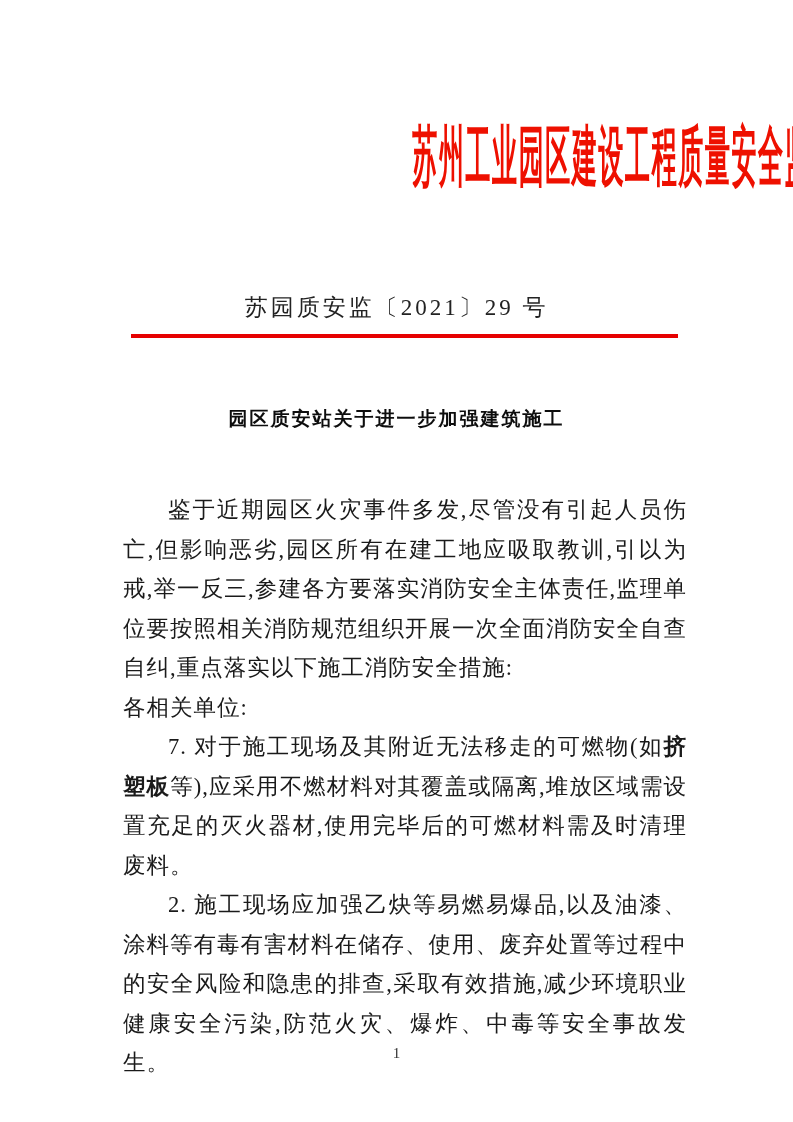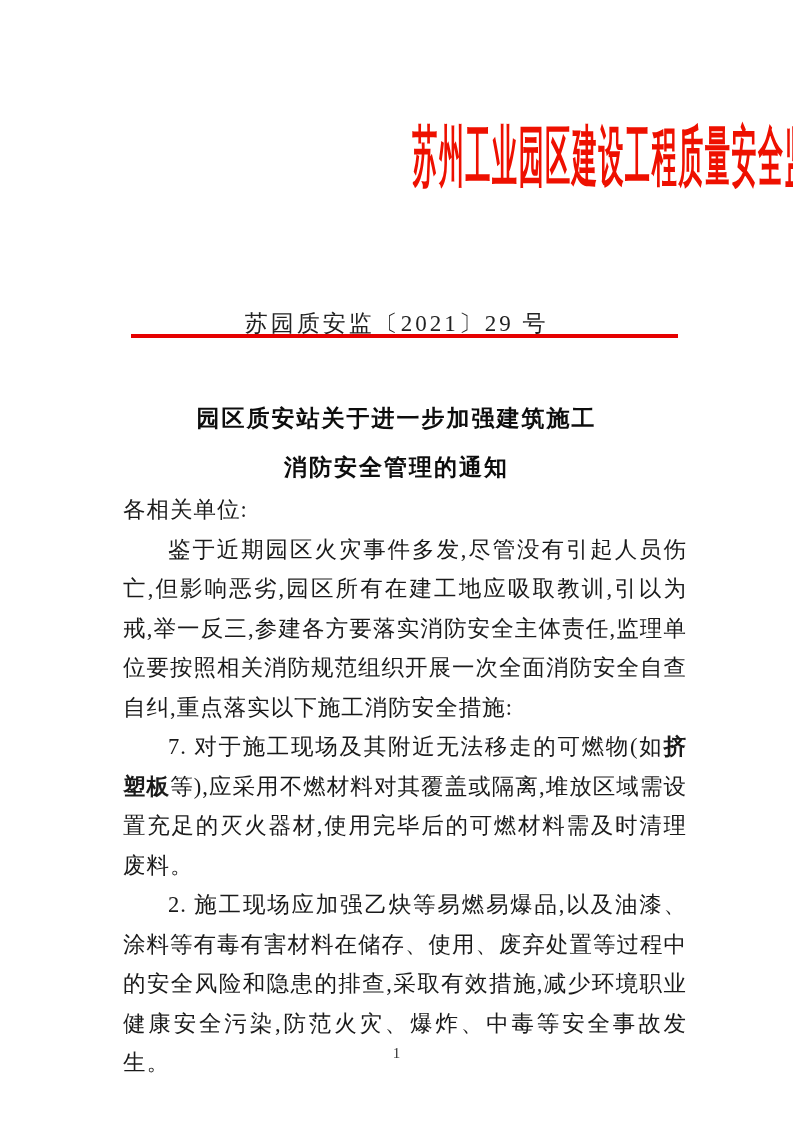--- a/index.html
+++ b/index.html
@@ -27,21 +27,21 @@
     font-weight: bold;
     font-size: 66px;
     line-height: 78px;
     letter-spacing: 4px;
     color: #ee1000;
     transform: scaleX(0.38);
     transform-origin: 50% 50%;
   }
   .doc-number {
     position: absolute;
-    top: 308px;
+    top: 292px;
     left: 0;
     width: 100%;
     text-align: center;
     font-size: 23px;
     letter-spacing: 3px;
     color: #222222;
   }
   .red-rule {
     position: absolute;
     top: 334px;
@@ -49,21 +49,21 @@
     width: 547px;
     height: 4px;
     background: #e60000;
   }
   .doc-title {
     position: absolute;
     top: 394px;
     left: 0;
     width: 100%;
     text-align: center;
-    font-size: 23px;
+    font-size: 19px;
     font-weight: bold;
     line-height: 49px;
     color: #0d0d0d;
   }
   .title-line { display: block; letter-spacing: 2px; }
   .doc-body {
     position: absolute;
     top: 490px;
     left: 123px;
     width: 564px;
@@ -93,25 +93,24 @@
   <div class="letterhead">
     <span class="letterhead-text">苏州工业园区建设工程质量安全监督站文件</span>
   </div>
 
   <div class="doc-number">苏园质安监〔2021〕29 号</div>
 
   <div class="red-rule"></div>
 
   <h1 class="doc-title">
     <span class="title-line">园区质安站关于进一步加强建筑施工</span>
-    <span class="title-line">消防安全管理的通知</span>
   </h1>
 
   <div class="doc-body">
+    <p class="para indent">鉴于近期园区火灾事件多发,尽管没有引起人员伤亡,但影响恶劣,园区所有在建工地应吸取教训,引以为戒,举一反三,参建各方要落实消防安全主体责任,监理单位要按照相关消防规范组织开展一次全面消防安全自查自纠,重点落实以下施工消防安全措施:</p>
     <p class="para">各相关单位:</p>
-    <p class="para indent">鉴于近期园区火灾事件多发,尽管没有引起人员伤亡,但影响恶劣,园区所有在建工地应吸取教训,引以为戒,举一反三,参建各方要落实消防安全主体责任,监理单位要按照相关消防规范组织开展一次全面消防安全自查自纠,重点落实以下施工消防安全措施:</p>
     <p class="para indent"><span>7. 对于施工现场及其附近无法移走的可燃物(如</span><span class="bold-term">挤塑板</span><span>等),应采用不燃材料对其覆盖或隔离,堆放区域需设置充足的灭火器材,使用完毕后的可燃材料需及时清理废料。</span></p>
     <p class="para indent">2. 施工现场应加强乙炔等易燃易爆品,以及油漆、涂料等有毒有害材料在储存、使用、废弃处置等过程中的安全风险和隐患的排查,采取有效措施,减少环境职业健康安全污染,防范火灾、爆炸、中毒等安全事故发生。</p>
   </div>
 
   <div class="page-number">1</div>
 
 </div>
 
 </body></html>

